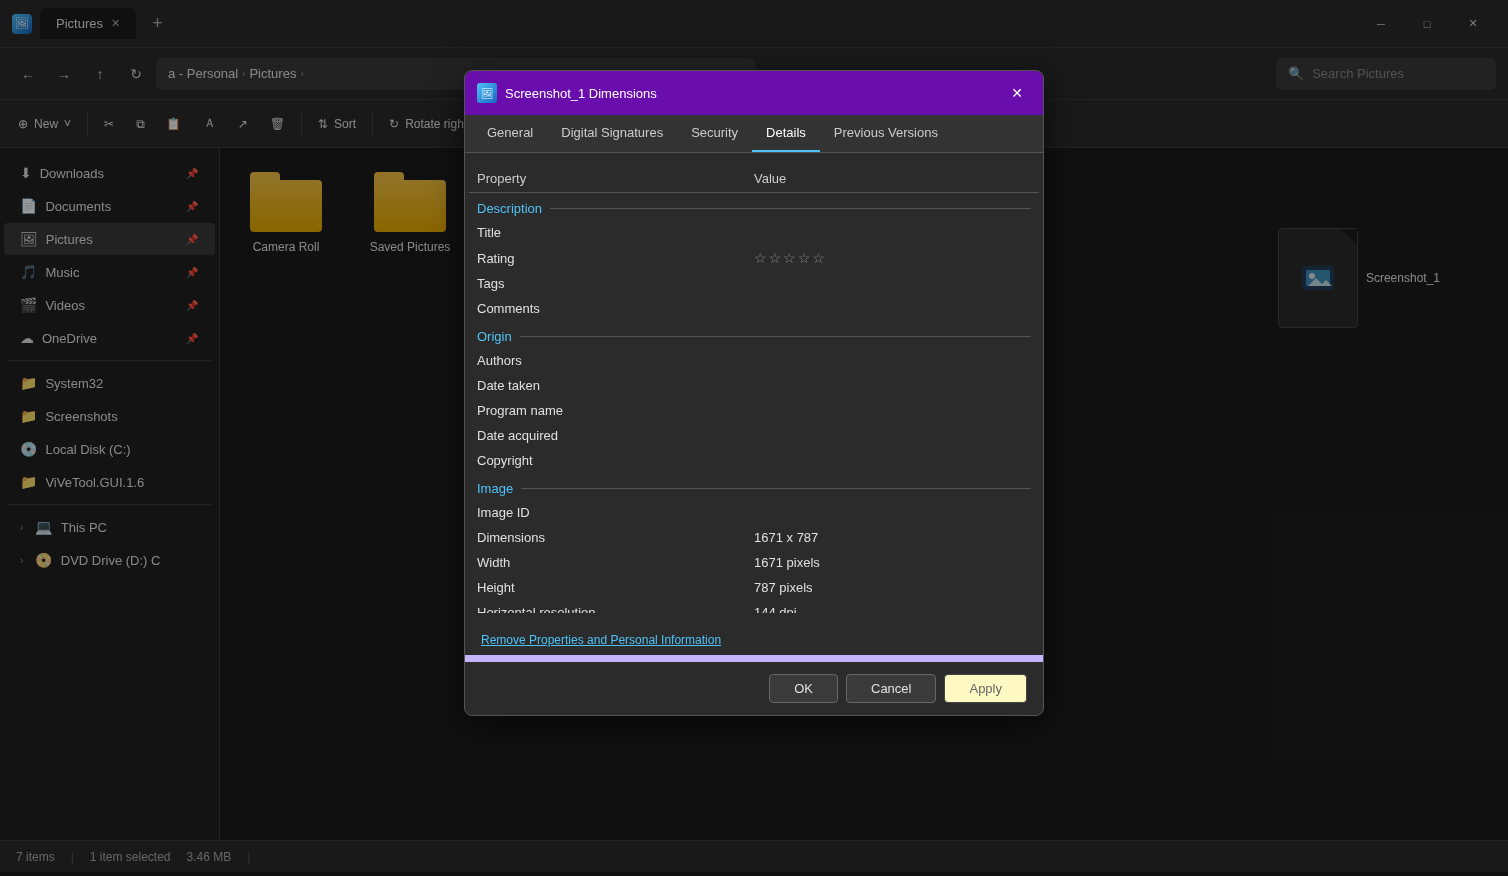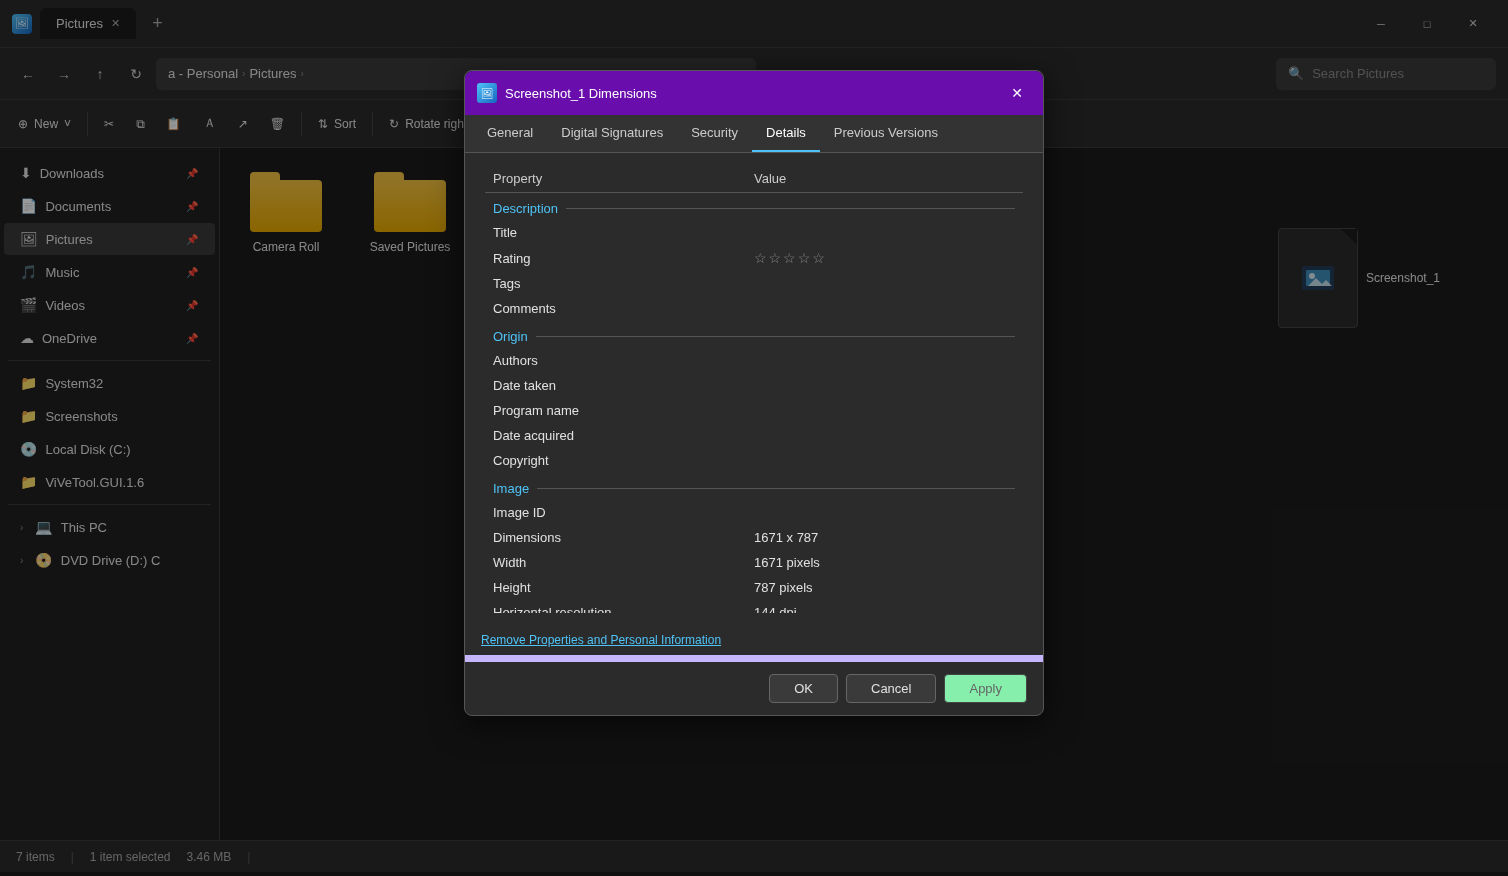--- a/index.html
+++ b/index.html
@@ -356,21 +356,21 @@
       cursor: pointer;
       border-bottom: 2px solid transparent;
     }
     .dialog-tab.active {
       color: #fff;
       border-bottom: 2px solid #4fc3f7;
     }
 
     
     .dialog-body {
-      padding: 12px 20px;
+      padding: 12px 4px;
       flex: 1;
     }
     .props-header {
       display: flex;
       padding: 6px 8px;
       border-bottom: 1px solid #555;
       color: #ccc;
       font-size: 13px;
     }
     .props-header-prop { flex: 1; }
@@ -449,21 +449,21 @@
       background: #3a3a3a;
       color: #e0e0e0;
       border-color: #666;
     }
     .dialog-btn.secondary {
       background: #3a3a3a;
       color: #e0e0e0;
       border-color: #666;
     }
     .dialog-btn.disabled {
-      background: #86efac;
+      background: #fef9c3;
       color: #666;
       border-color: #444;
       cursor: default;
     }
   </style>
 </head>
 <body>
 
 <div class="title-bar">
   <div class="title-bar-icon">🖼</div>

